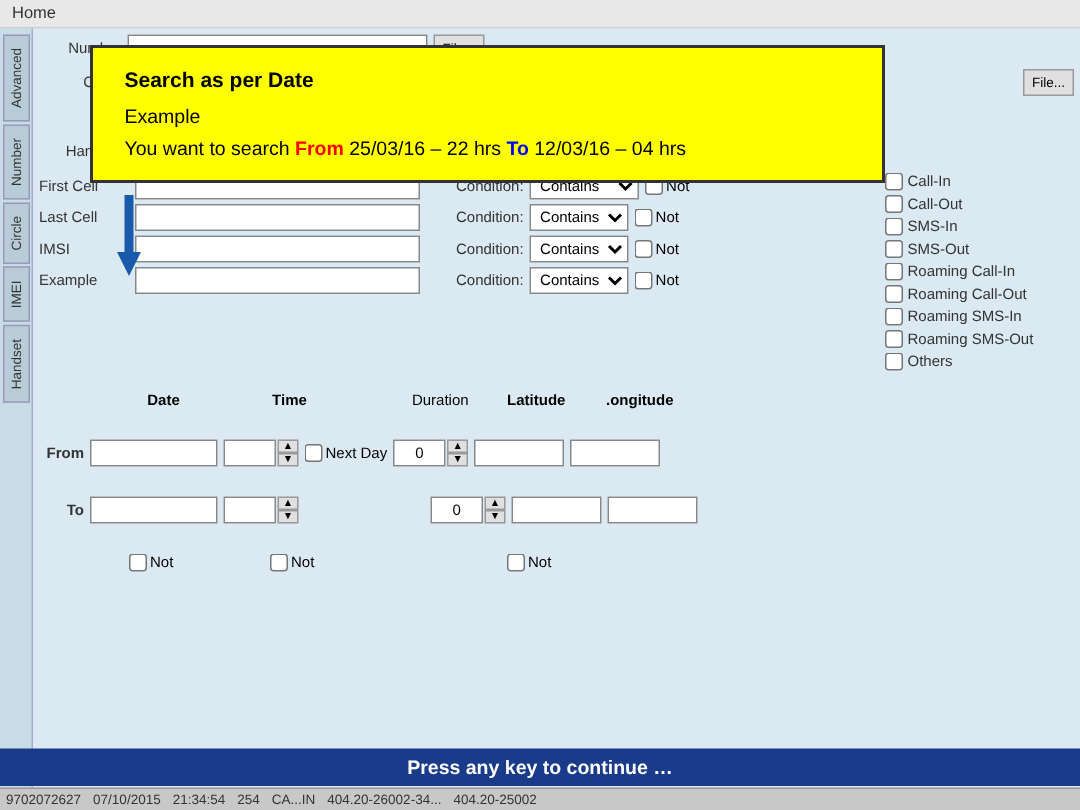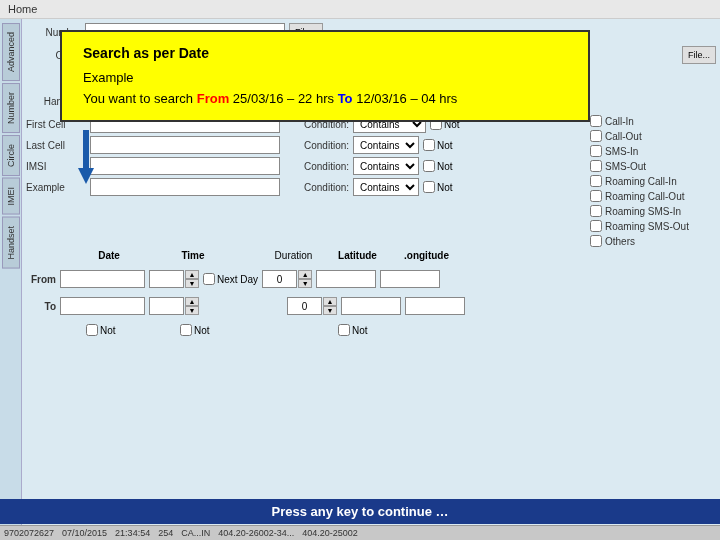--- a/index.html
+++ b/index.html
@@ -191,22 +191,22 @@
       align-items: center;
       gap: 3px;
       font-size: 10px;
       color: #333;
     }
 
     
     .datetime-section {
       display: flex;
       flex-direction: column;
-      gap: 9px;
-      margin-top: 0;
+      gap: 20px;
+      margin-top: 12px;
     }
 
     .dt-row {
       display: flex;
       align-items: center;
       gap: 4px;
     }
 
     .dt-label {
       width: 30px;

